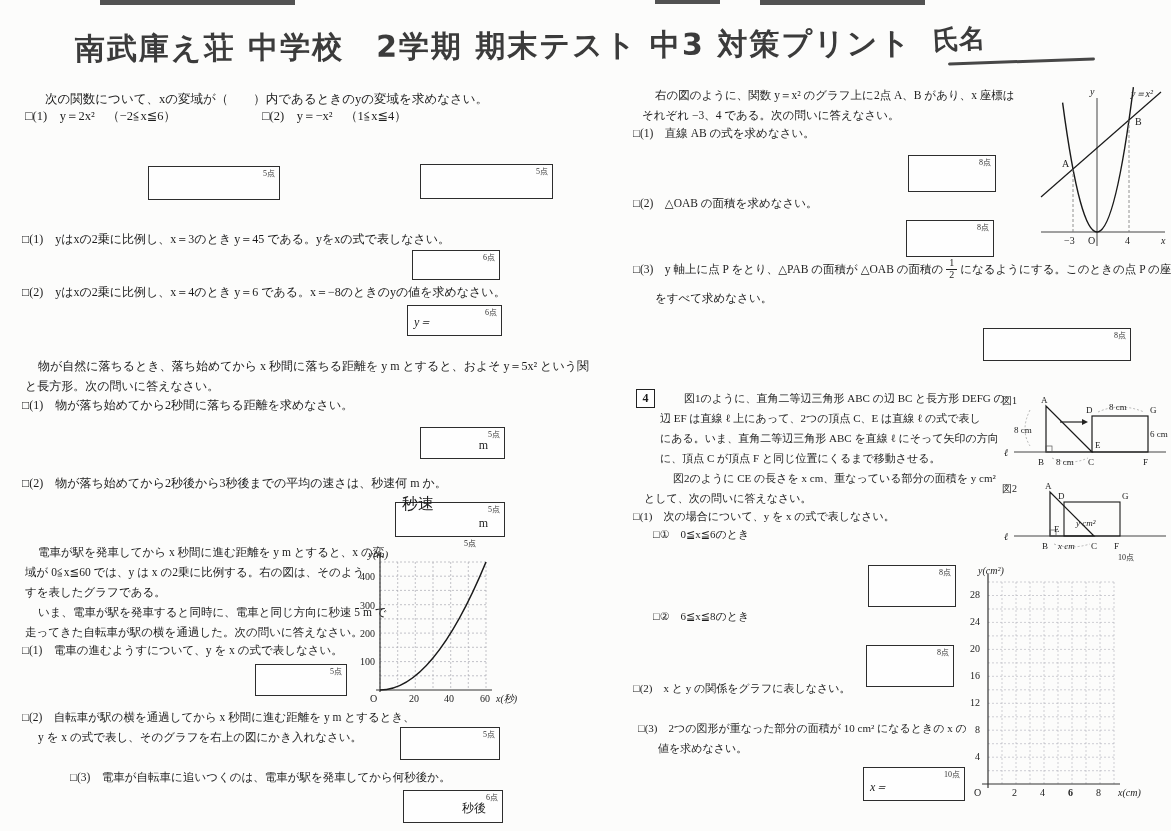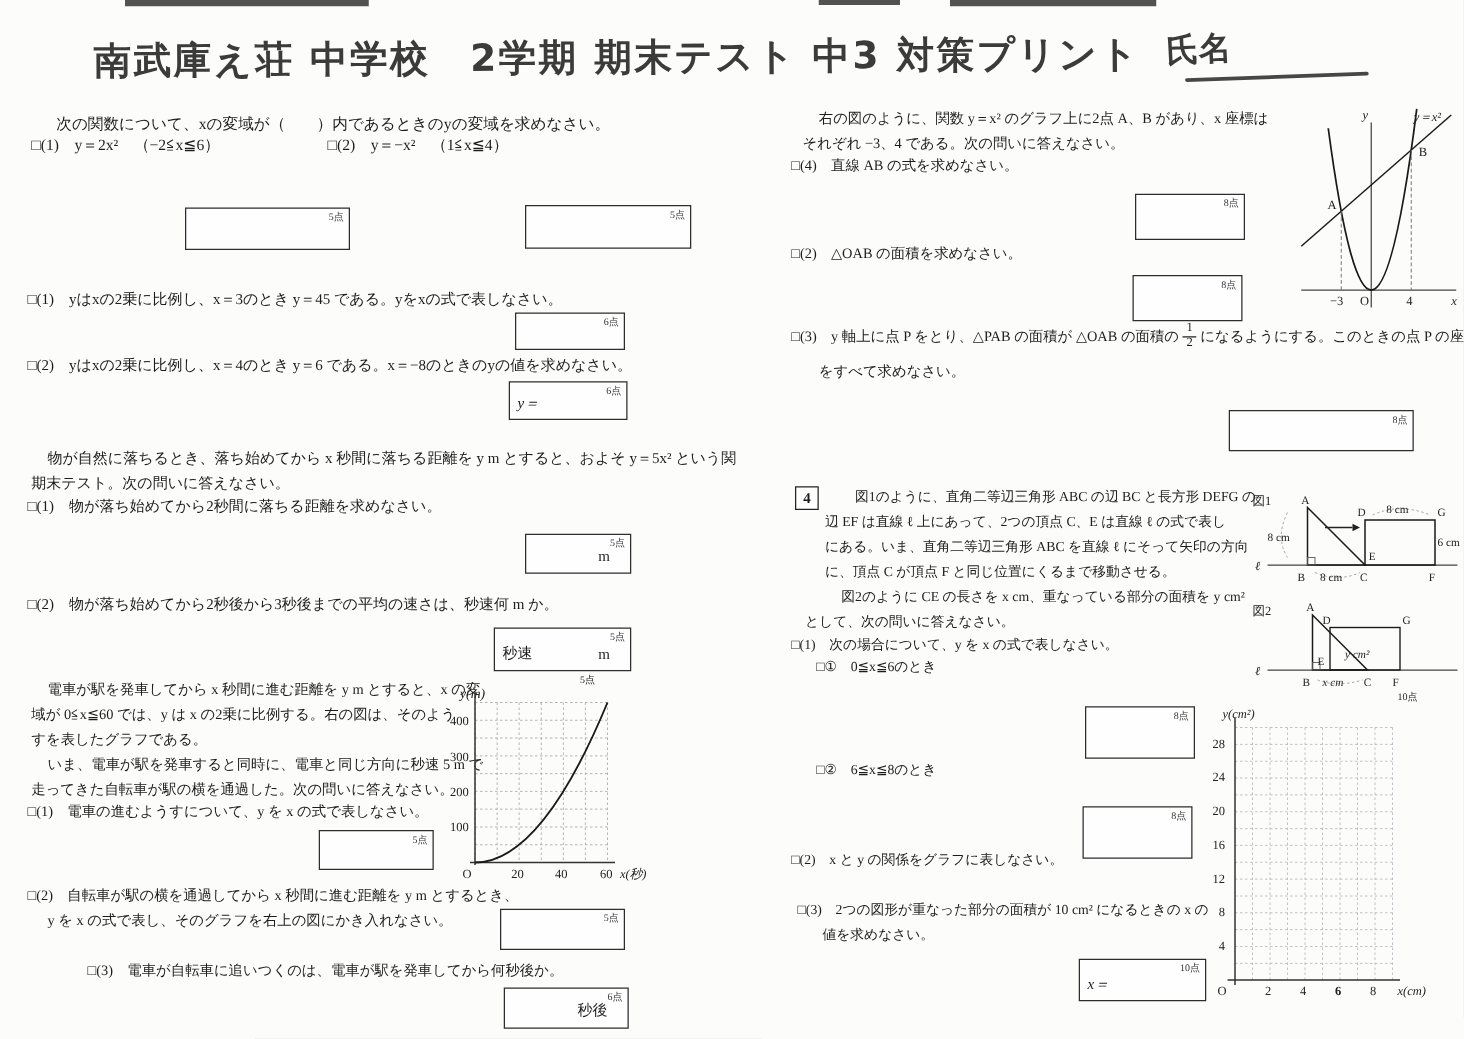--- a/index.html
+++ b/index.html
@@ -8,21 +8,21 @@
   .artifact{position:absolute;background:#525252;}
   .hw-title{position:absolute;font-family:"DejaVu Sans",sans-serif;font-weight:bold;
             color:#3b3b3b;letter-spacing:2px;white-space:nowrap;transform:rotate(-0.4deg);}
   .hw-name{position:absolute;font-family:"DejaVu Sans",sans-serif;font-weight:bold;color:#3b3b3b;}
   .hw-line{position:absolute;background:#474747;border-radius:2px;}
   .t{position:absolute;white-space:nowrap;line-height:1.25;}
   .fz13{font-size:12.5px;} .fz12{font-size:12px;} .fz115{font-size:11.5px;} .fz11{font-size:11px;}
   .ans{position:absolute;border:1.4px solid #2d2d2d;background:#fefefe;box-sizing:border-box;}
   .ans .score{position:absolute;top:1px;right:4px;font-size:8px;color:#333;}
   .ans .prefill{position:absolute;left:6px;bottom:4px;font-size:12px;font-style:italic;}
-  .ans .prefix{position:absolute;left:6px;bottom:5px;font-size:12px;}
+  .ans .prefix{position:absolute;left:6px;bottom:21px;font-size:16px;}
   .ans .unit{position:absolute;right:16px;bottom:5px;font-size:12px;}
   .numbadge{position:absolute;border:1.4px solid #222;width:17px;height:17px;text-align:center;
             font-weight:bold;font-size:12px;line-height:17px;background:#fff;}
   .fracline{position:absolute;display:flex;align-items:center;gap:3px;white-space:nowrap;}
   .frac{display:inline-flex;flex-direction:column;align-items:center;font-size:10px;line-height:1.05;}
   .frac .num{border-bottom:1px solid #222;padding:0 3px;}
   svg{position:absolute;overflow:visible;}
   .svgtxt{font-family:"Liberation Serif","DejaVu Serif",serif;fill:#222;}
   .it{font-style:italic;}
 </style>
@@ -53,21 +53,21 @@
   <div class="ans" style="left:412px;top:250px;width:88px;height:30px;">
     <span class="score">6点</span>
   </div>
   <div class="t fz12" style="left:22px;top:285px;">□(2)　yはxの2乗に比例し、x＝4のとき y＝6 である。x＝−8のときのyの値を求めなさい。</div>
   <div class="ans" style="left:407px;top:305px;width:95px;height:31px;">
     <span class="score">6点</span>
     <span class="prefill">y＝</span>
   </div>
 
   <div class="t fz12" style="left:38px;top:359px;">物が自然に落ちるとき、落ち始めてから x 秒間に落ちる距離を y m とすると、およそ y＝5x² という関</div>
-  <div class="t fz12" style="left:25px;top:379px;">期末テスト。次の問いに答えなさい。</div>
+  <div class="t fz12" style="left:25px;top:379px;">と長方形。次の問いに答えなさい。</div>
   <div class="t fz12" style="left:22px;top:398px;">□(1)　物が落ち始めてから2秒間に落ちる距離を求めなさい。</div>
   <div class="ans" style="left:420px;top:427px;width:85px;height:32px;">
     <span class="score">5点</span>
     <span class="unit">m</span>
   </div>
   <div class="t fz12" style="left:22px;top:476px;">□(2)　物が落ち始めてから2秒後から3秒後までの平均の速さは、秒速何 m か。</div>
   <div class="ans" style="left:395px;top:502px;width:110px;height:35px;">
     <span class="score">5点</span>
     <span class="prefix">秒速</span>
     <span class="unit">m</span>
@@ -123,21 +123,21 @@
     <text class="svgtxt" x="4" y="131" font-size="10">100</text>
     <text class="svgtxt" x="14" y="168" font-size="10">O</text>
     <text class="svgtxt" x="53" y="168" font-size="10">20</text>
     <text class="svgtxt" x="88" y="168" font-size="10">40</text>
     <text class="svgtxt" x="124" y="168" font-size="10">60</text>
     <text class="svgtxt it" x="140" y="168" font-size="10">x(秒)</text>
   </svg>
 
   <div class="t fz115" style="left:655px;top:88px;">右の図のように、関数 y＝x² のグラフ上に2点 A、B があり、x 座標は</div>
   <div class="t fz115" style="left:642px;top:108px;">それぞれ −3、4 である。次の問いに答えなさい。</div>
-  <div class="t fz115" style="left:633px;top:126px;">□(4)　直線 AB の式を求めなさい。</div>
+  <div class="t fz115" style="left:633px;top:126px;">□(1)　直線 AB の式を求めなさい。</div>
   <div class="ans" style="left:908px;top:155px;width:88px;height:37px;">
     <span class="score">8点</span>
   </div>
   <div class="t fz115" style="left:633px;top:196px;">□(2)　△OAB の面積を求めなさい。</div>
   <div class="ans" style="left:906px;top:220px;width:88px;height:37px;">
     <span class="score">8点</span>
   </div>
   <div class="fracline fz115" style="left:633px;top:258px;">
     <span>□(3)　y 軸上に点 P をとり、△PAB の面積が △OAB の面積の</span>
     <span class="frac">

